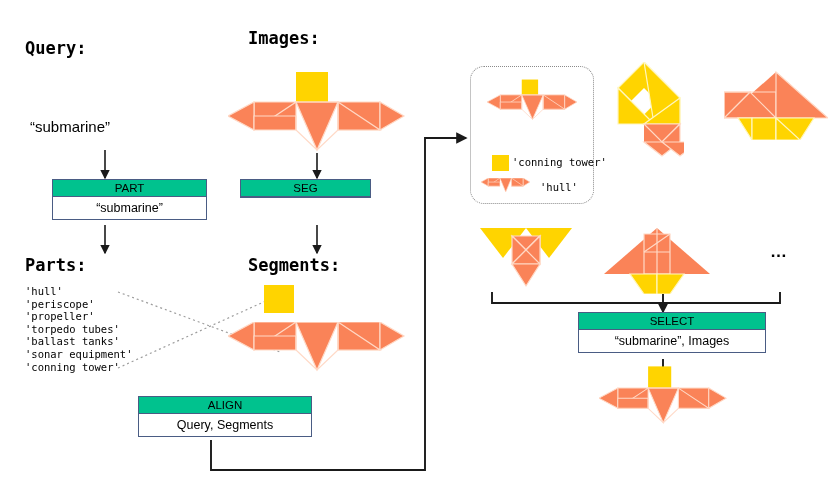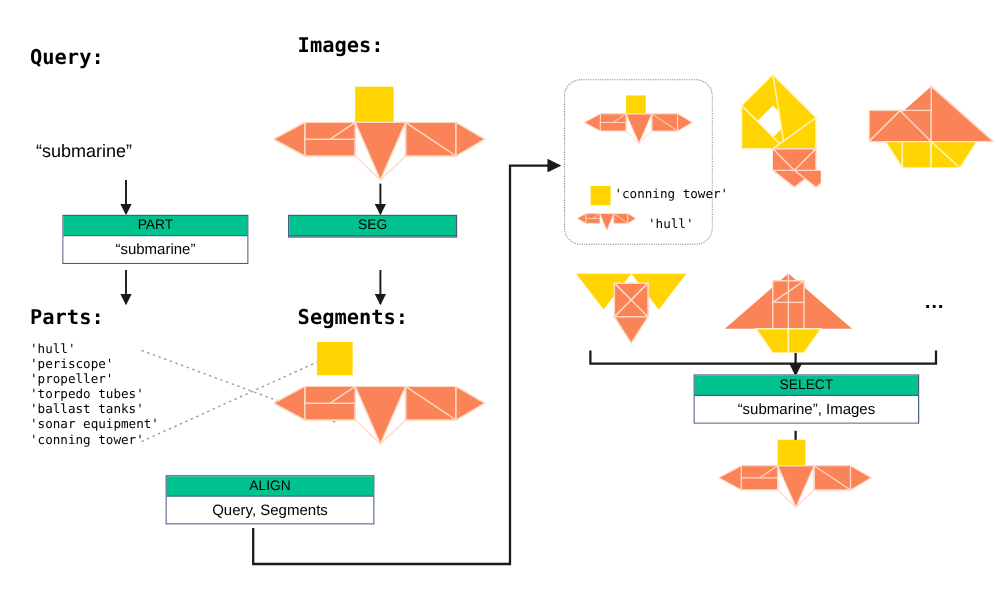--- a/index.html
+++ b/index.html
@@ -90,21 +90,21 @@
     <div>'ballast tanks'</div>
     <div>'sonar equipment'</div>
     <div>'conning tower'</div>
   </div>
 
   <div class="module" style="left:28px;top:179px;width:155px;margin-left:24px;">
     <div class="mod-head">PART</div>
     <div class="mod-body">“submarine”</div>
   </div>
 
-  <div class="module" style="left:240px;top:179px;width:141px;">
+  <div class="module" style="left:240px;top:179px;width:131px;">
     <div class="mod-head">SEG</div>
   </div>
 
   <div class="module" style="left:138px;top:396px;width:174px;">
     <div class="mod-head">ALIGN</div>
     <div class="mod-body">Query, Segments</div>
   </div>
 
   <div class="module" style="left:578px;top:312px;width:188px;">
     <div class="mod-head">SELECT</div>

